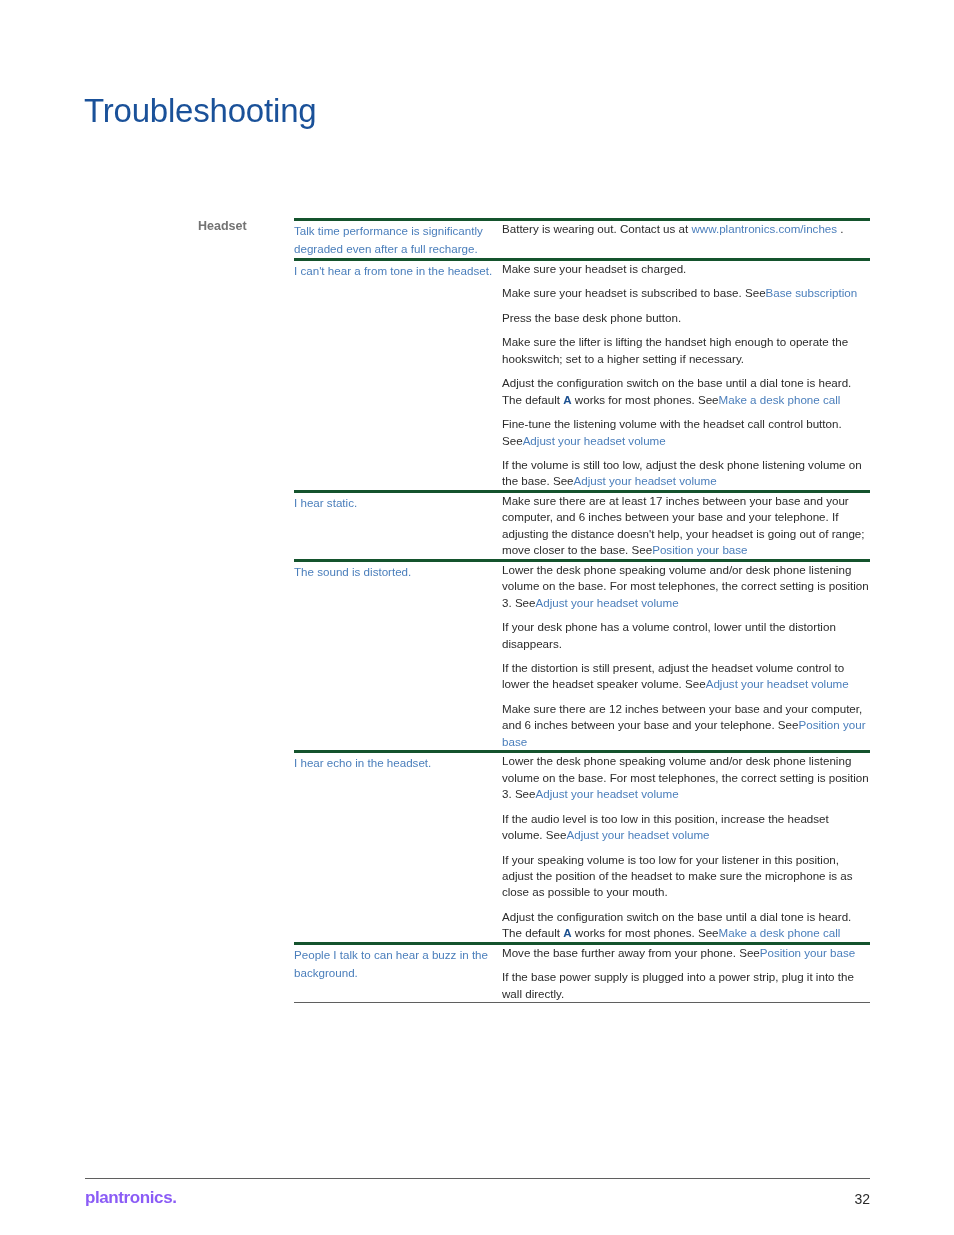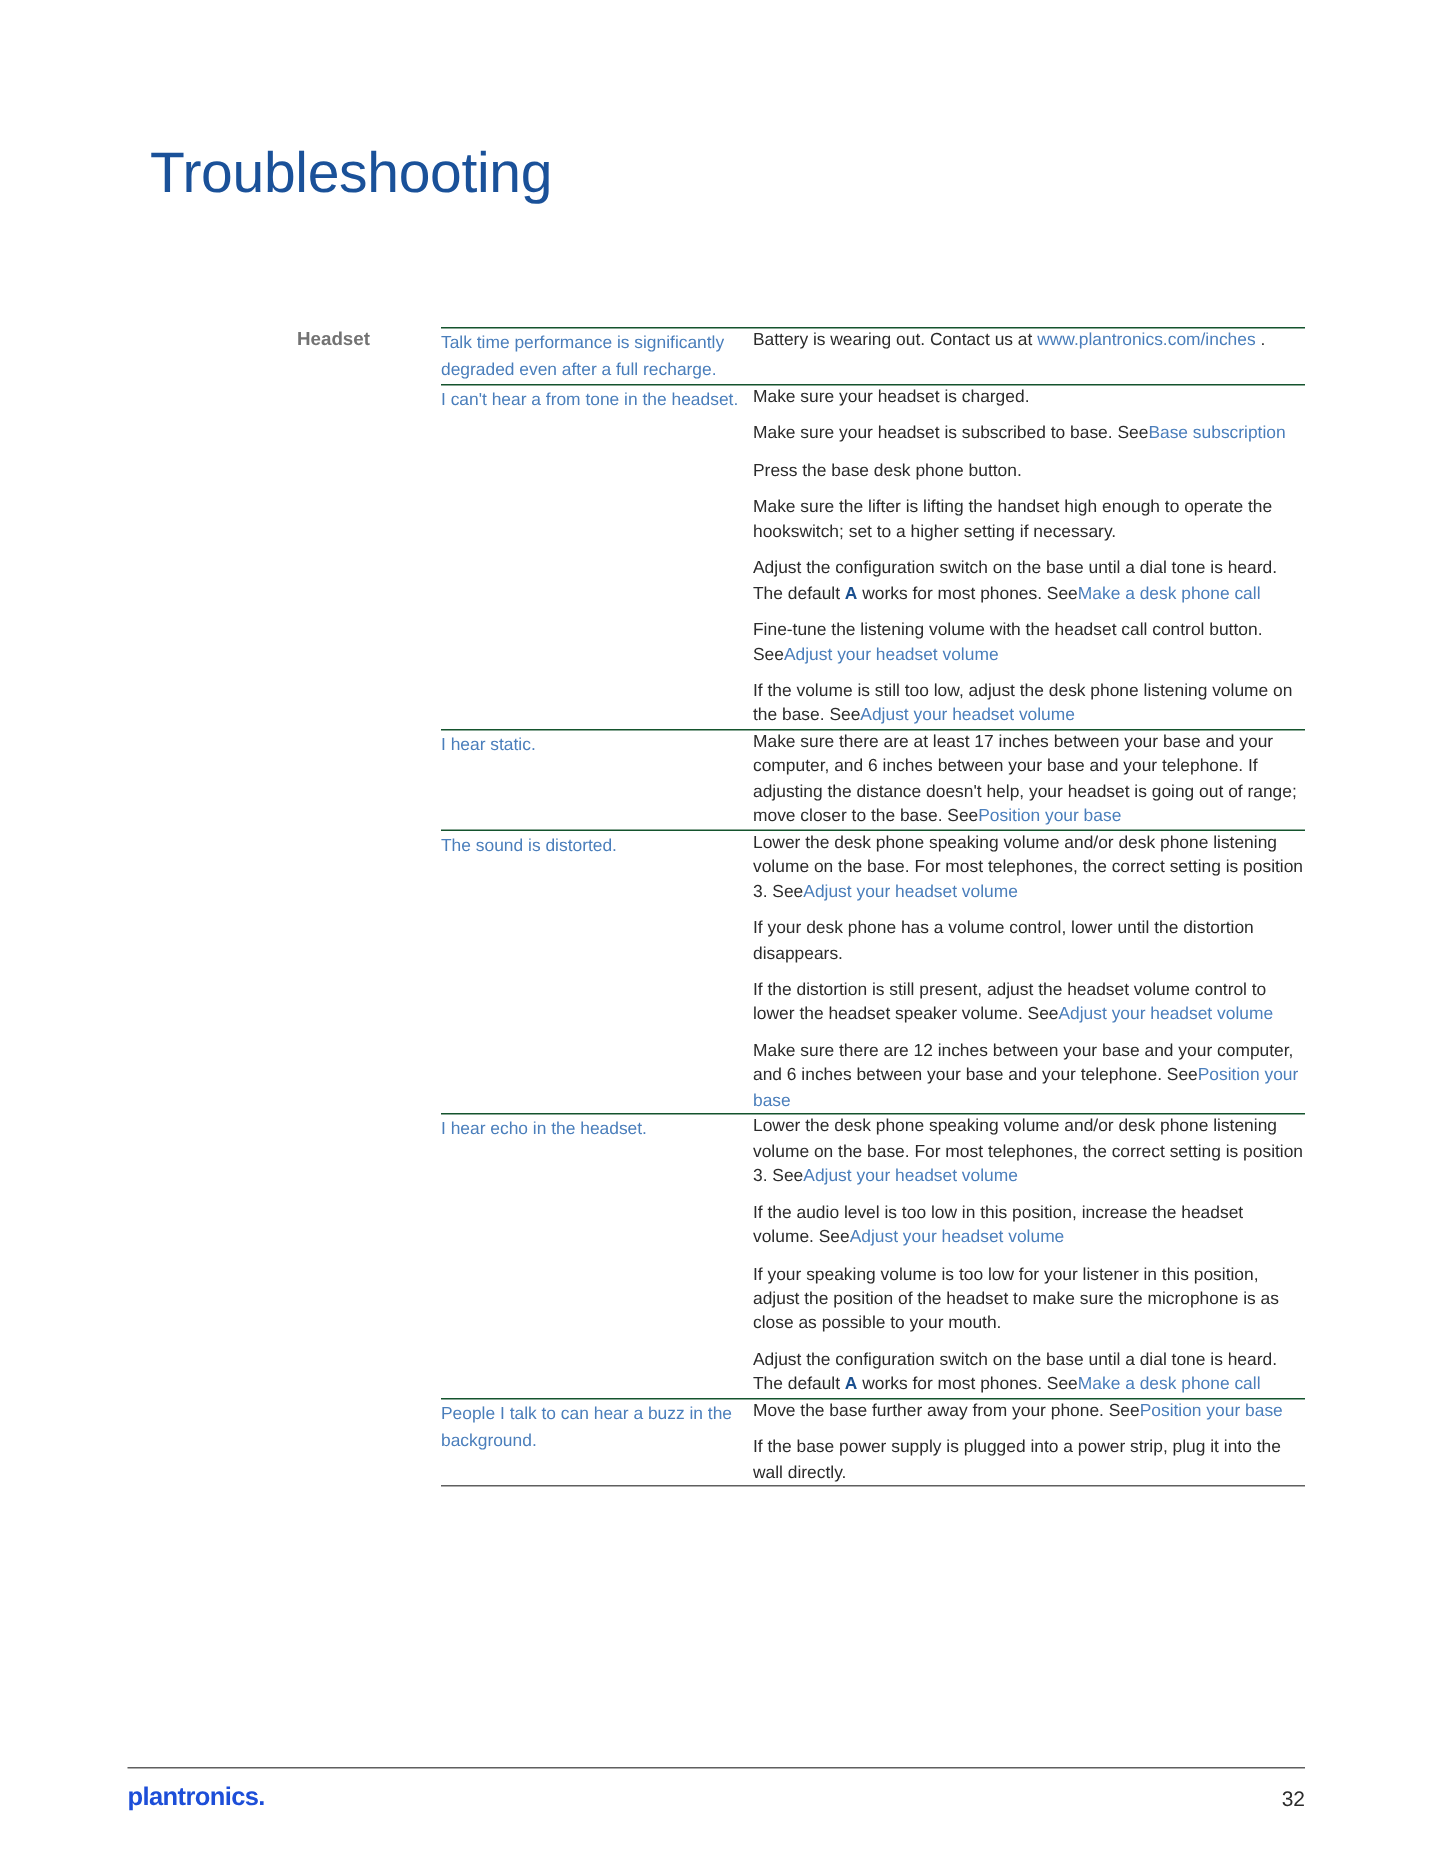--- a/index.html
+++ b/index.html
@@ -19,23 +19,23 @@
   .page {
     position: relative;
     width: 954px;
     height: 1235px;
     background: #ffffff;
   }
 
   
   .page-title {
     position: absolute;
-    left: 100px;
+    left: 84px;
     top: 70px;
-    font-size: 38px;
+    font-size: 33px;
     font-weight: 400;
     letter-spacing: -0.2px;
     color: #1a5199;
     line-height: 1.15;
     white-space: nowrap;
   }
 
   
   .content {
     position: absolute;
@@ -60,21 +60,21 @@
     left: 294px;
     top: 0;
     width: 576px;
     border-collapse: collapse;
     table-layout: fixed;
   }
 
   table.tbl td {
     vertical-align: top;
     padding: 0;
-    border-top: 1px solid #14532d;
+    border-top: 3px solid #14532d;
     border-bottom: none;
   }
   table.tbl tr:last-child td {
     border-bottom: 1px solid #5f5f5f;
   }
 
   td.col-sym {
     width: 208px;
     padding: 7px 14px 14px 2px;
   }
@@ -123,21 +123,21 @@
     height: 1px;
     background: #5f5f5f;
   }
   .logo {
     position: absolute;
     left: 85px;
     top: 11px;
     font-size: 17px;
     font-weight: bold;
     letter-spacing: -0.4px;
-    color: #1d4ed8;
+    color: #8b5cf6;
     line-height: 1;
   }
   .logo .dot { font-size: 17px; }
   .page-num {
     position: absolute;
     right: 84px;
     top: 14px;
     font-size: 14px;
     color: #2b2b2b;
     line-height: 1;

